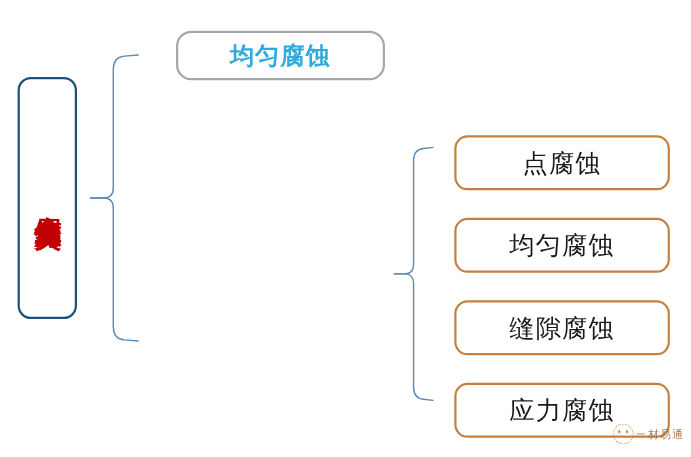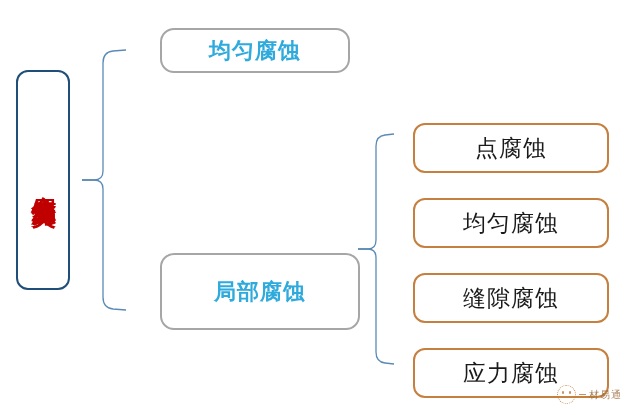--- a/index.html
+++ b/index.html
@@ -157,23 +157,20 @@
 
   <svg class="brace" id="brace-root" viewBox="0 0 44 272">
     <path d="M 0 136 L 12 136 Q 21 136 21 127 L 21 19 Q 21 8 31 7 L 44 6" fill="none" stroke="#5b8ab4" stroke-width="1.3" stroke-linecap="round"></path>
     <path d="M 0 136 L 12 136 Q 21 136 21 145 L 21 253 Q 21 264 31 265 L 44 266" fill="none" stroke="#5b8ab4" stroke-width="1.3" stroke-linecap="round"></path>
   </svg>
 
   <div class="l2-node" id="l2-uniform">
     <span class="l2-label">均匀腐蚀</span>
   </div>
 
-  <div class="l2-node" id="l2-local">
-    <span class="l2-label">局部腐蚀</span>
-  </div>
 
   <svg class="brace" id="brace-local" viewBox="0 0 36 242">
     <path d="M 0 121 L 10 121 Q 18 121 18 112 L 18 18 Q 18 8 27 7 L 36 6" fill="none" stroke="#5b8ab4" stroke-width="1.3" stroke-linecap="round"></path>
     <path d="M 0 121 L 10 121 Q 18 121 18 130 L 18 224 Q 18 234 27 235 L 36 236" fill="none" stroke="#5b8ab4" stroke-width="1.3" stroke-linecap="round"></path>
   </svg>
 
   <div class="l3-node" id="l3-0">
     <span class="l3-label">点腐蚀</span>
   </div>
   <div class="l3-node" id="l3-1">

